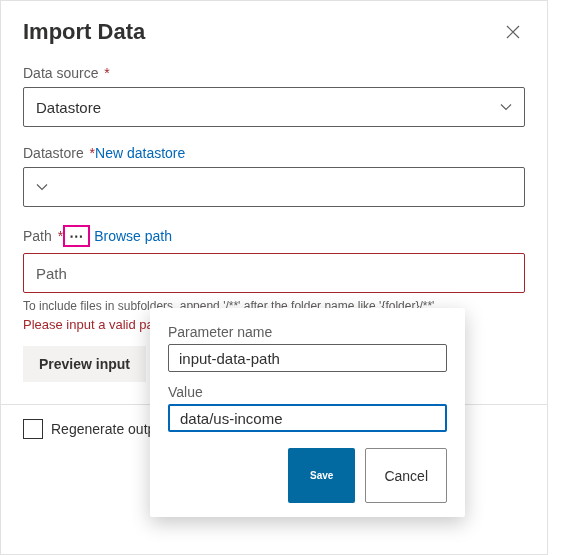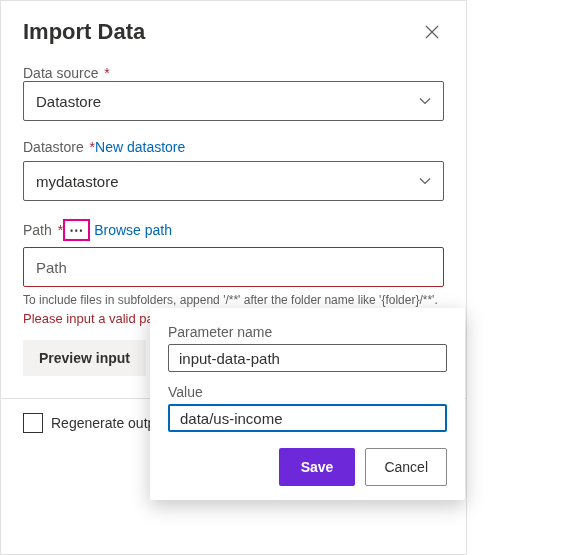--- a/index.html
+++ b/index.html
@@ -7,21 +7,21 @@
       font-family: "Segoe UI", -apple-system, sans-serif;
       font-size: 14px;
       color: #323130;
       width: 570px;
       height: 555px;
       position: relative;
       background: #fff;
     }
     .dialog {
       border: 1px solid #e1e1e1;
-      width: 467px;
+      width: 548px;
       height: 555px;
       padding: 18px 22px 0 22px;
       position: relative;
     }
     .dialog-header {
       display: flex;
       justify-content: space-between;
       align-items: center;
       margin-bottom: 20px;
     }
@@ -36,20 +36,21 @@
       cursor: pointer;
       width: 24px;
       height: 24px;
       display: flex;
       align-items: center;
       justify-content: center;
     }
     .field-label {
       font-size: 14px;
       color: #605e5c;
+      margin-bottom: 6px;
       display: block;
     }
     .required {
       color: #a4262c;
       margin-left: 2px;
     }
     .select-box {
       width: 100%;
       height: 40px;
       border: 1px solid #605e5c;
@@ -177,25 +178,25 @@
       display: flex;
       align-items: center;
     }
     .popover-buttons {
       display: flex;
       justify-content: flex-end;
       gap: 10px;
       margin-top: 4px;
     }
     .btn-primary {
-      background: #6d28d9;
+      background: #0369a1;
       color: #fff;
       border: none;
-      padding: 11px 22px;
-      font-size: 14px;
+      padding: 22px 22px;
+      font-size: 10px;
       font-weight: 600;
       cursor: pointer;
       border-radius: 2px;
     }
     .btn-secondary {
       background: #fff;
       color: #323130;
       border: 1px solid #8a8886;
       padding: 7px 18px;
       font-size: 14px;
@@ -229,21 +230,20 @@
   </div>
 
   
   <div class="label-row">
     <label class="field-label" style="margin-bottom:0">
       <span>Datastore</span><span class="required"> *</span>
     </label>
     <span class="link">New datastore</span>
   </div>
   <div class="select-box">
-    <span>mydatastore</span>
     <svg class="chevron" viewBox="0 0 12 12">
         <path d="M1 3.5 L6 8.5 L11 3.5" stroke="#605e5c" stroke-width="1.2" fill="none"></path>
       </svg>
   </div>
 
   
   <div class="label-row path-row">
     <label class="field-label" style="margin-bottom:0">
       <span>Path</span><span class="required"> *</span>
     </label>

